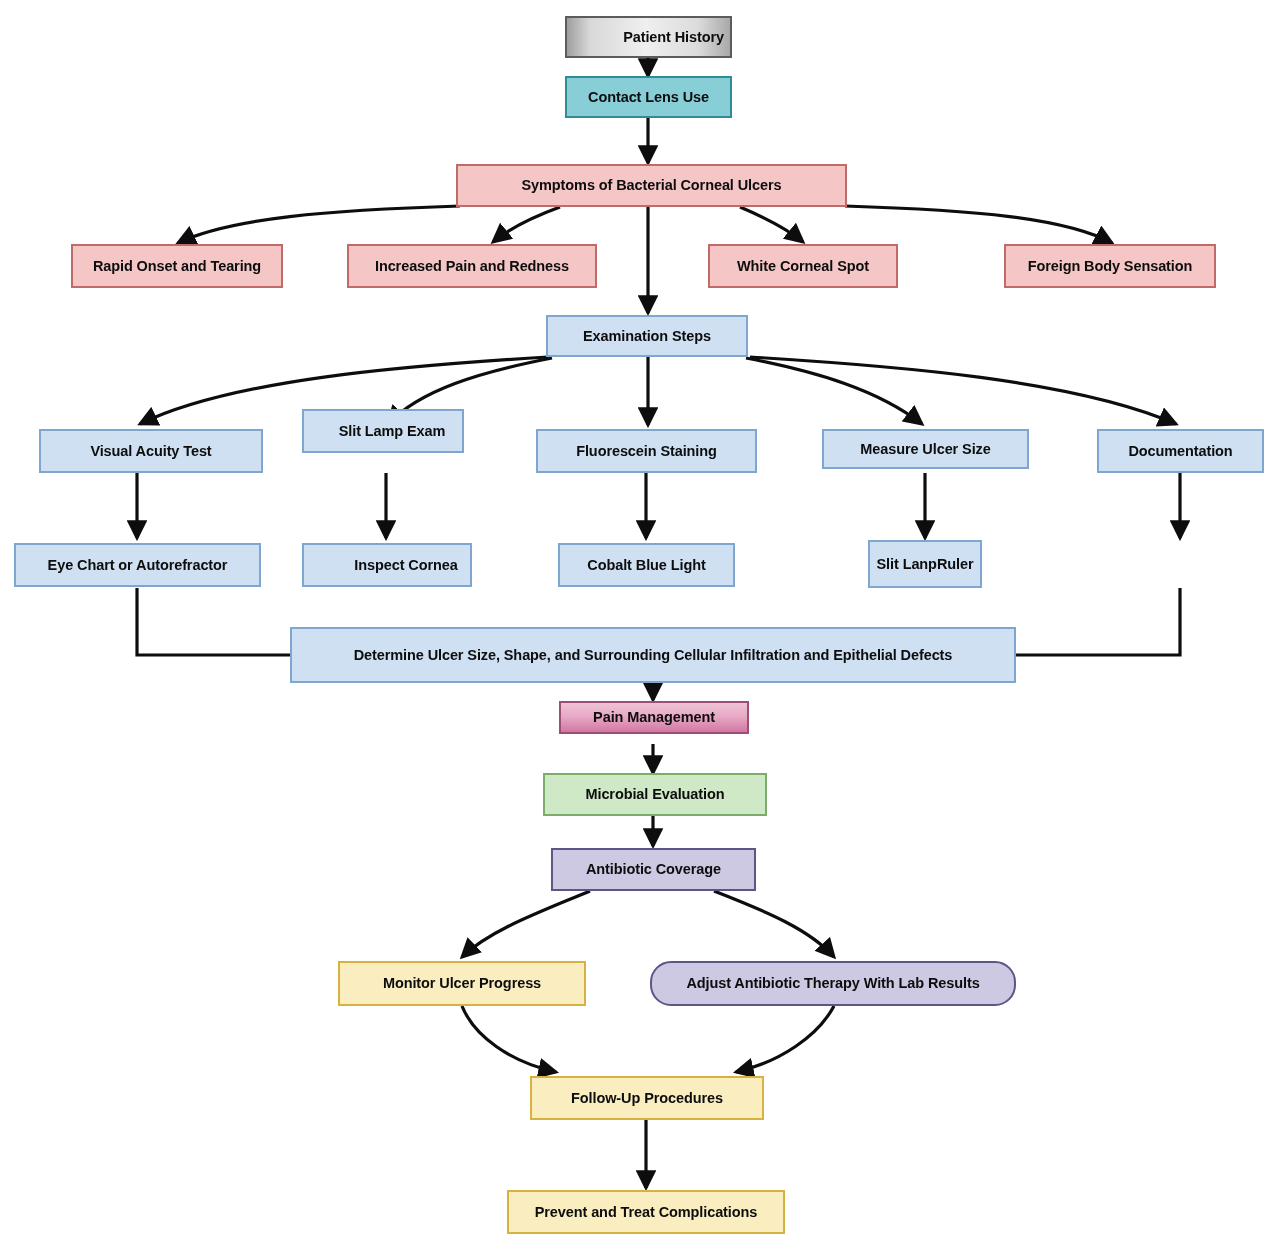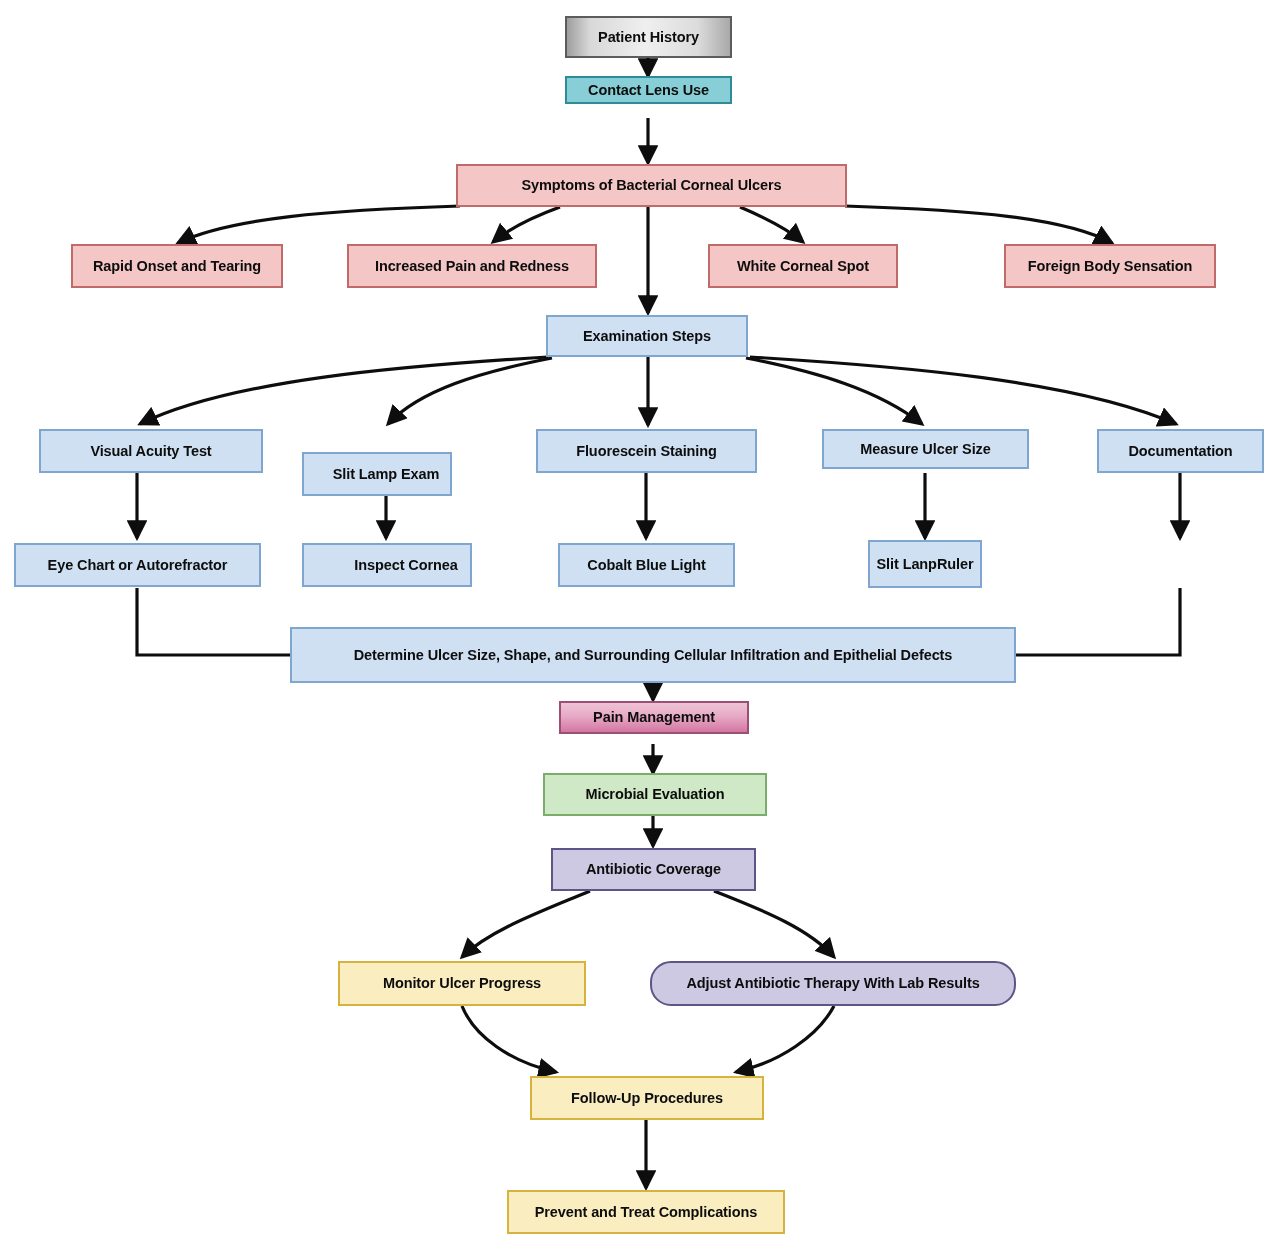--- a/index.html
+++ b/index.html
@@ -36,20 +36,21 @@
     color: #0d0d0d;
     line-height: 1.15;
     border-style: solid;
     border-width: 2px;
     padding: 2px 6px;
     letter-spacing: -0.1px;
   }
   .n-start {
     background: linear-gradient(to right, #9e9e9e 0%, #d8d8d8 14%, #efefef 48%, #dcdcdc 80%, #a9a9a9 100%);
     border-color: #5c5c5c;
+    justify-content: flex-end;
   }
   .n-teal {
     background: #87ced6;
     border-color: #2d8c96;
   }
   .n-pinkbox {
     background: #f5c6c6;
     border-color: #c06a6a;
   }
   .n-blue {
@@ -130,21 +131,21 @@
       <path d="M 834 1006 C 818 1036 780 1062 736 1072"></path>
 
       <path d="M 646 1120 L 646 1188"></path>
     </g>
   </svg>
 
   <div class="node n-start fs14" style="left:565px; top:16px; width:167px; height:42px;">
     <span>Patient History</span>
   </div>
 
-  <div class="node n-teal fs14" style="left:565px; top:76px; width:167px; height:28px;align-items:center;">
+  <div class="node n-teal fs14" style="left:565px; top:76px; width:167px; height:42px;align-items:center;">
     <span>Contact Lens Use</span>
   </div>
 
   <div class="node n-pinkbox fs14" style="left:456px; top:164px; width:391px; height:43px;">
     <span>Symptoms of Bacterial Corneal Ulcers</span>
   </div>
 
   <div class="node n-pinkbox fs14" style="left:71px; top:244px; width:212px; height:44px;">
     <span>Rapid Onset and Tearing</span>
   </div>
@@ -162,21 +163,21 @@
   </div>
 
   <div class="node n-blue fs14" style="left:546px; top:315px; width:202px; height:42px;">
     <span>Examination Steps</span>
   </div>
 
   <div class="node n-blue fs14" style="left:39px; top:429px; width:224px; height:44px;">
     <span>Visual Acuity Test</span>
   </div>
 
-  <div class="node n-blue fs14" style="left:302px; top:452px; width:150px; height:44px;padding-left:24px;">
+  <div class="node n-blue fs14" style="left:302px; top:409px; width:162px; height:44px;padding-left:24px;">
     <span>Slit Lamp Exam</span>
   </div>
 
   <div class="node n-blue fs14" style="left:536px; top:429px; width:221px; height:44px;">
     <span>Fluorescein Staining</span>
   </div>
 
   <div class="node n-blue fs14" style="left:822px; top:429px; width:207px; height:40px;">
     <span>Measure Ulcer Size</span>
   </div>

